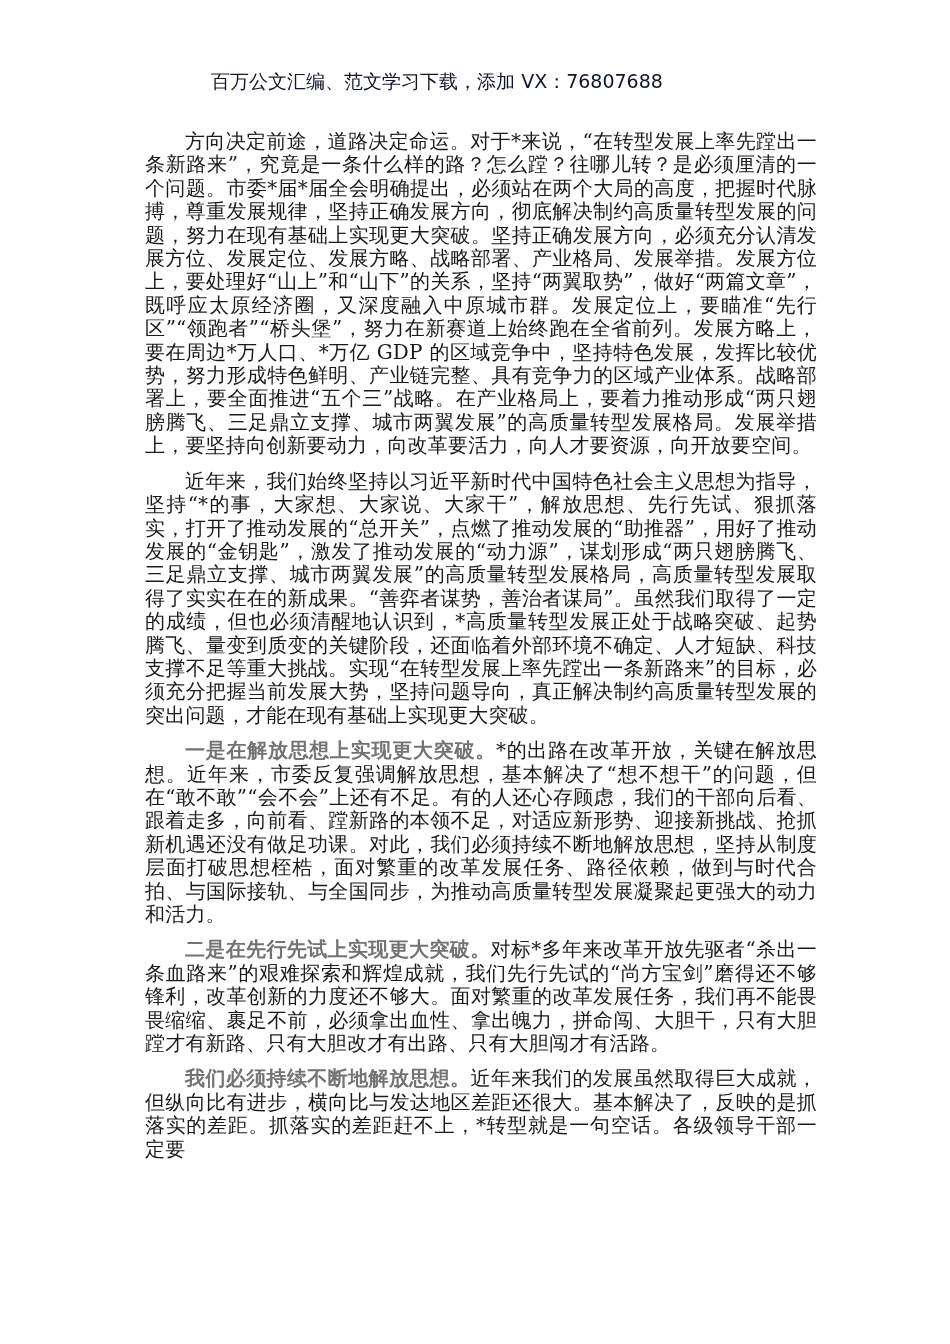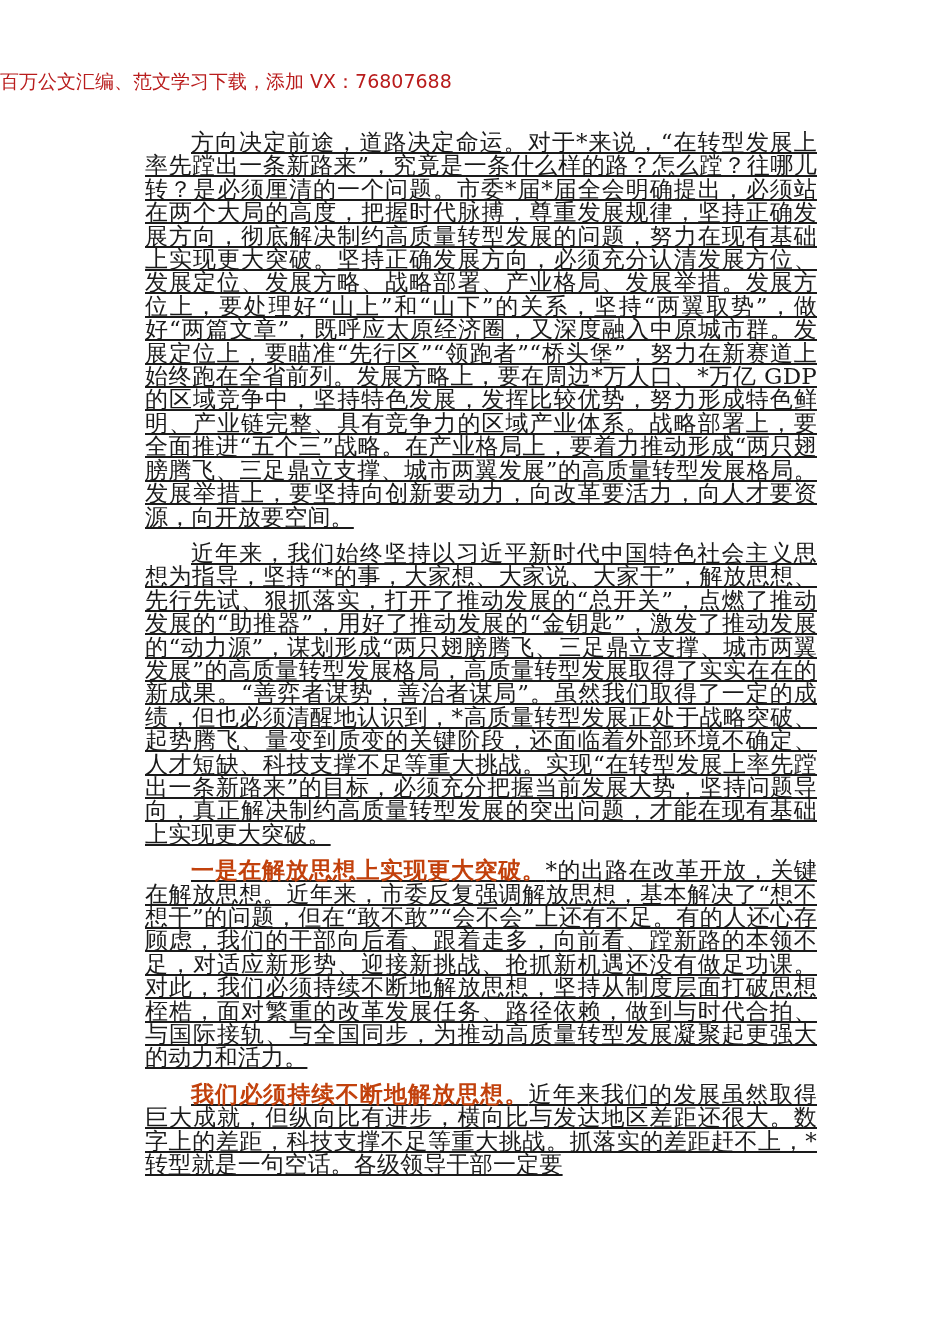--- a/index.html
+++ b/index.html
@@ -19,61 +19,64 @@
       top: 0;
       width: 950px;
       height: 1344px;
       background: #ffffff;
     }
     .header-banner {
       position: absolute;
       top: 64px;
       left: 0;
       width: 874px;
-      color: #b91c1c;
+      text-align: center;
+      color: #0f172a;
       font-family: "DejaVu Sans", "Liberation Sans", sans-serif;
       font-size: 19px;
       line-height: 34px;
       letter-spacing: 0px;
     }
     .body-text {
       position: absolute;
       top: 130px;
       left: 145px;
       width: 672px;
       font-family: "DejaVu Serif", "Liberation Serif", serif;
-      font-size: 23px;
+      font-size: 20px;
       line-height: 23.4px;
       color: #1a1a1a;
       text-align: justify;
       letter-spacing: 0.2px;
-      text-decoration: underline;
     }
     .para {
       margin: 0 0 12px 0;
       text-indent: 2em;
     }
     .para .lead {
       font-weight: bold;
-      color: #c2410c;
+      color: #737373;
     }
   </style>
 </head>
 <body>
 
 <div class="page">
   <div class="header-banner">百万公文汇编、范文学习下载，添加 VX：76807688</div>
 
   <div class="body-text">
     <p class="para">
       <span class="lead"></span><span>方向决定前途，道路决定命运。对于*来说，“在转型发展上率先蹚出一条新路来”，究竟是一条什么样的路？怎么蹚？往哪儿转？是必须厘清的一个问题。市委*届*届全会明确提出，必须站在两个大局的高度，把握时代脉搏，尊重发展规律，坚持正确发展方向，彻底解决制约高质量转型发展的问题，努力在现有基础上实现更大突破。坚持正确发展方向，必须充分认清发展方位、发展定位、发展方略、战略部署、产业格局、发展举措。发展方位上，要处理好“山上”和“山下”的关系，坚持“两翼取势”，做好“两篇文章”，既呼应太原经济圈，又深度融入中原城市群。发展定位上，要瞄准“先行区”“领跑者”“桥头堡”，努力在新赛道上始终跑在全省前列。发展方略上，要在周边*万人口、*万亿 GDP 的区域竞争中，坚持特色发展，发挥比较优势，努力形成特色鲜明、产业链完整、具有竞争力的区域产业体系。战略部署上，要全面推进“五个三”战略。在产业格局上，要着力推动形成“两只翅膀腾飞、三足鼎立支撑、城市两翼发展”的高质量转型发展格局。发展举措上，要坚持向创新要动力，向改革要活力，向人才要资源，向开放要空间。</span>
     </p>
     <p class="para">
       <span class="lead"></span><span>近年来，我们始终坚持以习近平新时代中国特色社会主义思想为指导，坚持“*的事，大家想、大家说、大家干”，解放思想、先行先试、狠抓落实，打开了推动发展的“总开关”，点燃了推动发展的“助推器”，用好了推动发展的“金钥匙”，激发了推动发展的“动力源”，谋划形成“两只翅膀腾飞、三足鼎立支撑、城市两翼发展”的高质量转型发展格局，高质量转型发展取得了实实在在的新成果。“善弈者谋势，善治者谋局”。虽然我们取得了一定的成绩，但也必须清醒地认识到，*高质量转型发展正处于战略突破、起势腾飞、量变到质变的关键阶段，还面临着外部环境不确定、人才短缺、科技支撑不足等重大挑战。实现“在转型发展上率先蹚出一条新路来”的目标，必须充分把握当前发展大势，坚持问题导向，真正解决制约高质量转型发展的突出问题，才能在现有基础上实现更大突破。</span>
     </p>
     <p class="para">
       <span class="lead">一是在解放思想上实现更大突破。</span><span>*的出路在改革开放，关键在解放思想。近年来，市委反复强调解放思想，基本解决了“想不想干”的问题，但在“敢不敢”“会不会”上还有不足。有的人还心存顾虑，我们的干部向后看、跟着走多，向前看、蹚新路的本领不足，对适应新形势、迎接新挑战、抢抓新机遇还没有做足功课。对此，我们必须持续不断地解放思想，坚持从制度层面打破思想桎梏，面对繁重的改革发展任务、路径依赖，做到与时代合拍、与国际接轨、与全国同步，为推动高质量转型发展凝聚起更强大的动力和活力。</span>
     </p>
     <p class="para">
-      <span class="lead">我们必须持续不断地解放思想。</span><span>近年来我们的发展虽然取得巨大成就，但纵向比有进步，横向比与发达地区差距还很大。数字上的差距，科技支撑不足等重大挑战。抓落实的差距赶不上，*转型就是一句空话。各级领导干部一定要</span>
+      <span class="lead">二是在先行先试上实现更大突破。</span><span>对标*多年来改革开放先驱者“杀出一条血路来”的艰难探索和辉煌成就，我们先行先试的“尚方宝剑”磨得还不够锋利，改革创新的力度还不够大。面对繁重的改革发展任务，我们再不能畏畏缩缩、裹足不前，必须拿出血性、拿出魄力，拼命闯、大胆干，只有大胆蹚才有新路、只有大胆改才有出路、只有大胆闯才有活路。</span>
+    </p>
+    <p class="para">
+      <span class="lead">我们必须持续不断地解放思想。</span><span>近年来我们的发展虽然取得巨大成就，但纵向比有进步，横向比与发达地区差距还很大。基本解决了，反映的是抓落实的差距。抓落实的差距赶不上，*转型就是一句空话。各级领导干部一定要</span>
     </p>
   </div>
 </div>
 
 </body></html>

